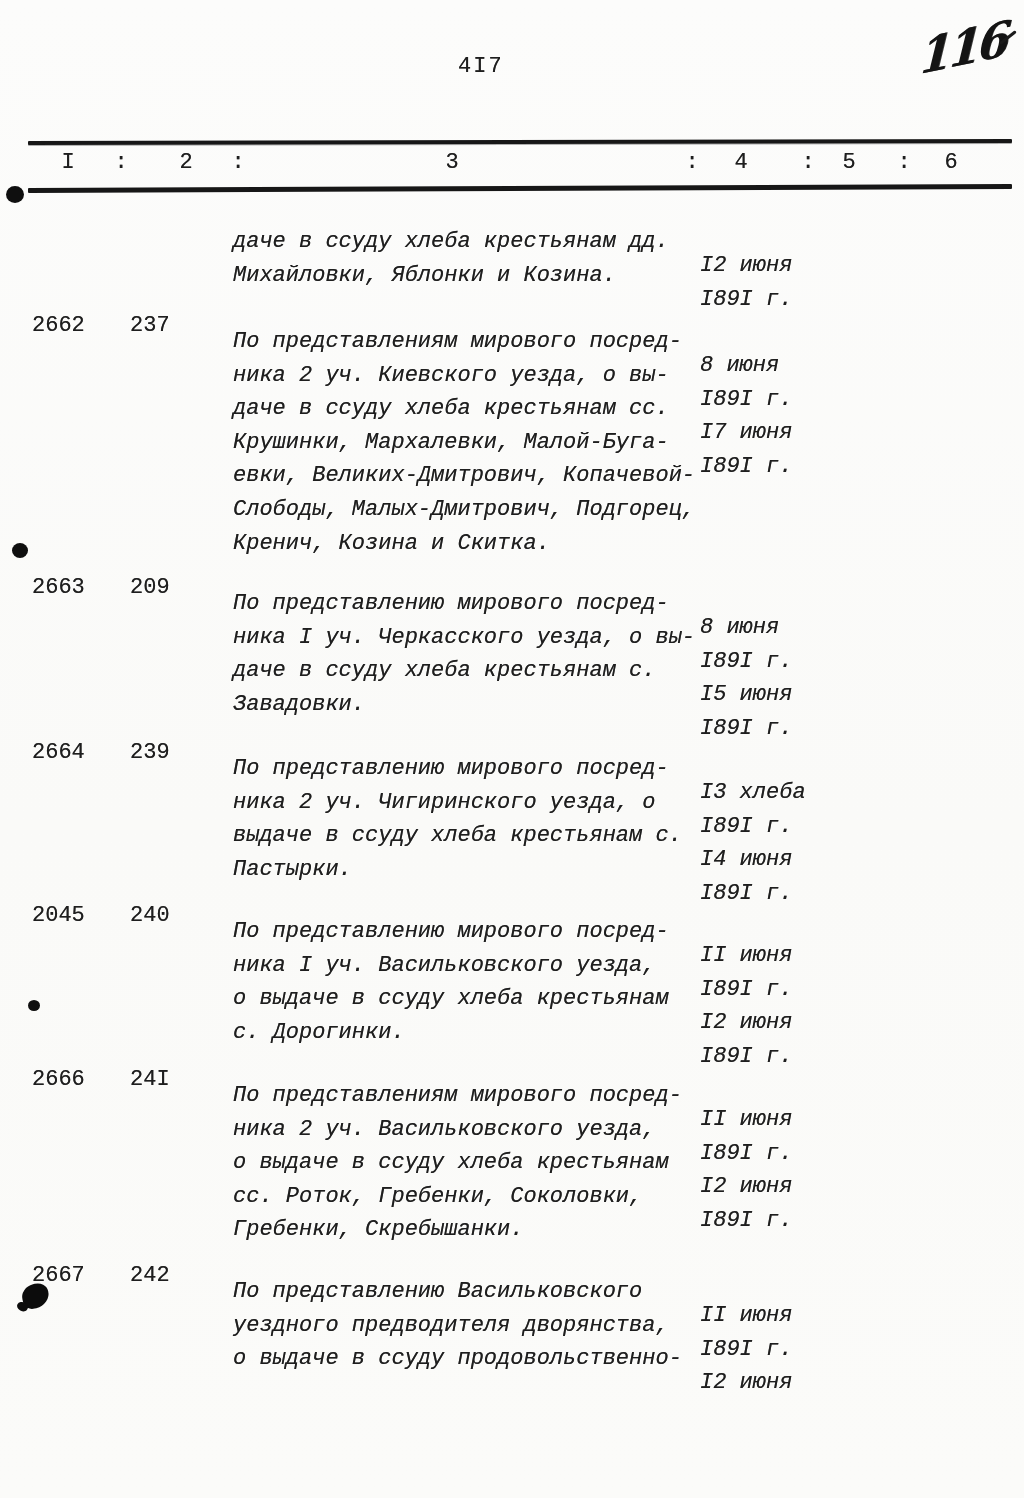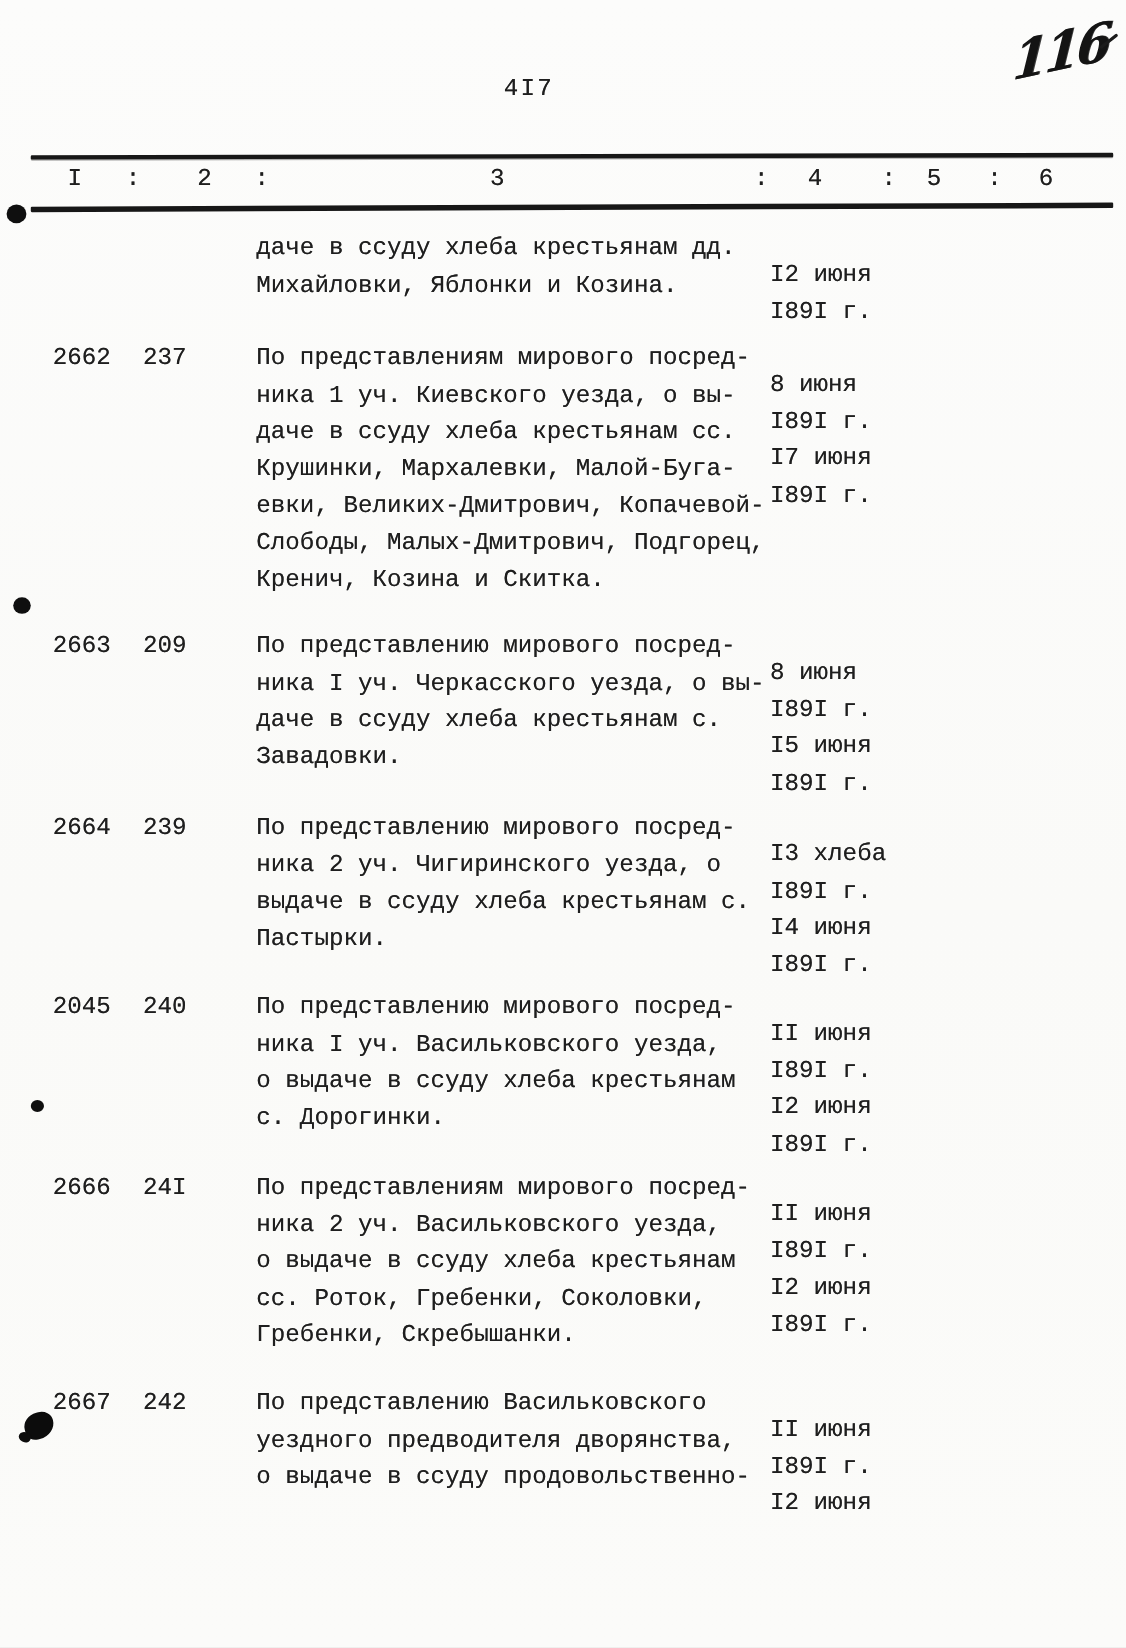--- a/index.html
+++ b/index.html
@@ -3,42 +3,42 @@
 <meta charset="utf-8">
 <style>
   html,body{margin:0;padding:0;background:#dedede;}
   .page{
     position:relative;width:1024px;height:1498px;margin:0 auto;
     background:linear-gradient(180deg,#fcfcfb 0%,#fafaf8 55%,#fbfbf9 100%);
     font-family:"Liberation Mono","DejaVu Sans Mono",monospace;
     color:#1e1e1e;overflow:hidden;
   }
   .typed{font-size:22px;text-shadow:0 0 .6px rgba(25,25,25,.65);}
-  .pageno{position:absolute;left:458px;top:68px;letter-spacing:2px;}
+  .pageno{position:absolute;left:458px;top:54px;letter-spacing:2px;}
   
   .folio{
     position:absolute;left:920px;top:20px;
     font-family:"DejaVu Serif",serif;font-style:italic;font-weight:bold;
     font-size:47px;color:#141414;letter-spacing:-3px;
     transform:rotate(-12deg) skewX(-16deg);
     text-shadow:1px 0 0 rgba(10,10,10,.8);
   }
   .flourish{position:absolute;left:998px;top:36px;width:20px;height:3px;background:#1b1b1b;
     border-radius:2px;transform:rotate(-38deg);}
   
   .rule{position:absolute;left:28px;width:984px;background:#171717;border-radius:1px;}
   .rule-top{top:140px;height:4px;transform:rotate(-.12deg);box-shadow:0 1px 0 rgba(30,30,30,.35);}
   .rule-bottom{top:186px;height:5px;transform:rotate(-.22deg);}
   .header-cell{position:absolute;top:150px;transform:translateX(-50%);font-size:22px;
     text-shadow:0 0 .6px rgba(25,25,25,.65);}
   
   .entry{position:absolute;left:0;width:1024px;}
-  .entry .num{position:absolute;left:48px;top:0;white-space:pre;}
+  .entry .num{position:absolute;left:32px;top:0;white-space:pre;}
   .entry .item{position:absolute;left:130px;top:0;white-space:pre;}
-  .entry .lines{position:absolute;left:233px;top:0;width:790px;}
+  .entry .lines{position:absolute;left:233px;top:16px;width:790px;font-style:italic;}
   .line{display:flex;height:33.6px;white-space:pre;align-items:flex-start;}
   .line .t{display:inline-block;width:467px;flex:0 0 467px;}
   .line .d{display:inline-block;margin-top:24px;}
   
   .dot{position:absolute;background:#0f0f0f;border-radius:50%;}
   .dot-a{left:6px;top:186px;width:18px;height:17px;}
   .dot-b{left:12px;top:543px;width:16px;height:15px;}
   .dot-c{left:28px;top:1000px;width:12px;height:11px;}
   .blot{position:absolute;left:22px;top:1284px;width:27px;height:24px;background:#0c0c0c;
     border-radius:55% 45% 62% 38%;transform:rotate(-14deg);}
@@ -77,21 +77,21 @@
         <div class="lines">
           <div class="line"><span class="t">даче в ссуду хлеба крестьянам дд.</span><span class="d">I2 июня</span></div>
           <div class="line"><span class="t">Михайловки, Яблонки и Козина.</span><span class="d">I89I г.</span></div>
         </div>
       </div>
       <div class="entry typed" style="top: 313px;">
         <span class="num">2662</span>
         <span class="item">237</span>
         <div class="lines">
           <div class="line"><span class="t">По представлениям мирового посред-</span><span class="d">8 июня</span></div>
-          <div class="line"><span class="t">ника 1 уч. Киевского уезда, о вы-</span><span class="d">I89I г.</span></div>
+          <div class="line"><span class="t">ника 2 уч. Киевского уезда, о вы-</span><span class="d">I89I г.</span></div>
           <div class="line"><span class="t">даче в ссуду хлеба крестьянам сс.</span><span class="d">I7 июня</span></div>
           <div class="line"><span class="t">Крушинки, Мархалевки, Малой-Буга-</span><span class="d">I89I г.</span></div>
           <div class="line"><span class="t">евки, Великих-Дмитрович, Копачевой-</span></div>
           <div class="line"><span class="t">Слободы, Малых-Дмитрович, Подгорец,</span></div>
           <div class="line"><span class="t">Кренич, Козина и Скитка.</span></div>
         </div>
       </div>
       <div class="entry typed" style="top: 575px;">
         <span class="num">2663</span>
         <span class="item">209</span>

